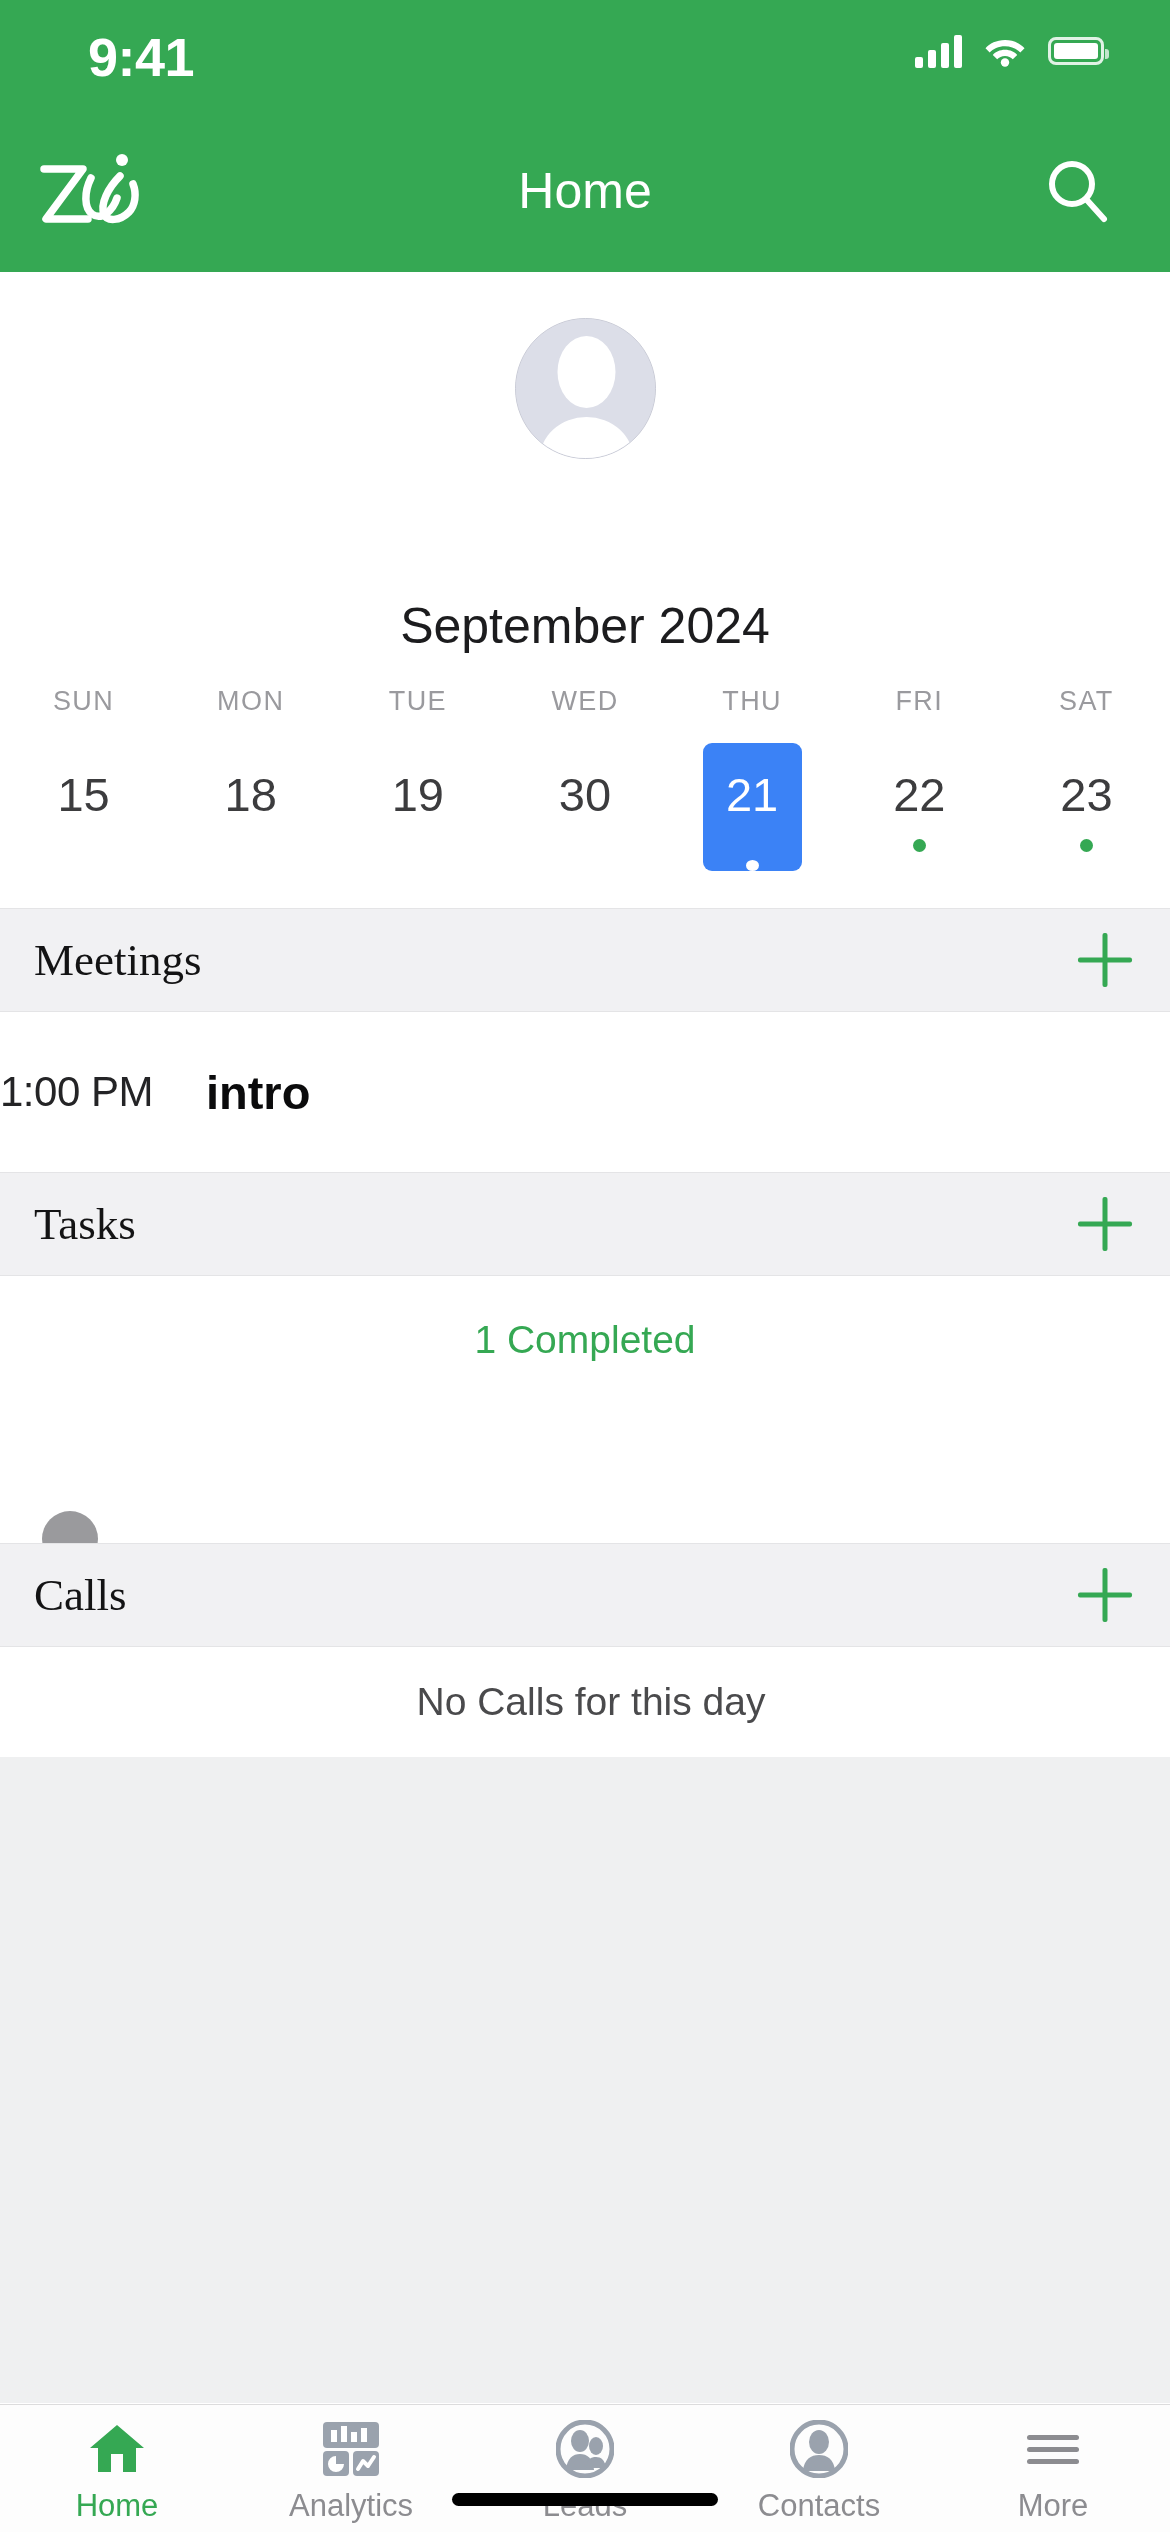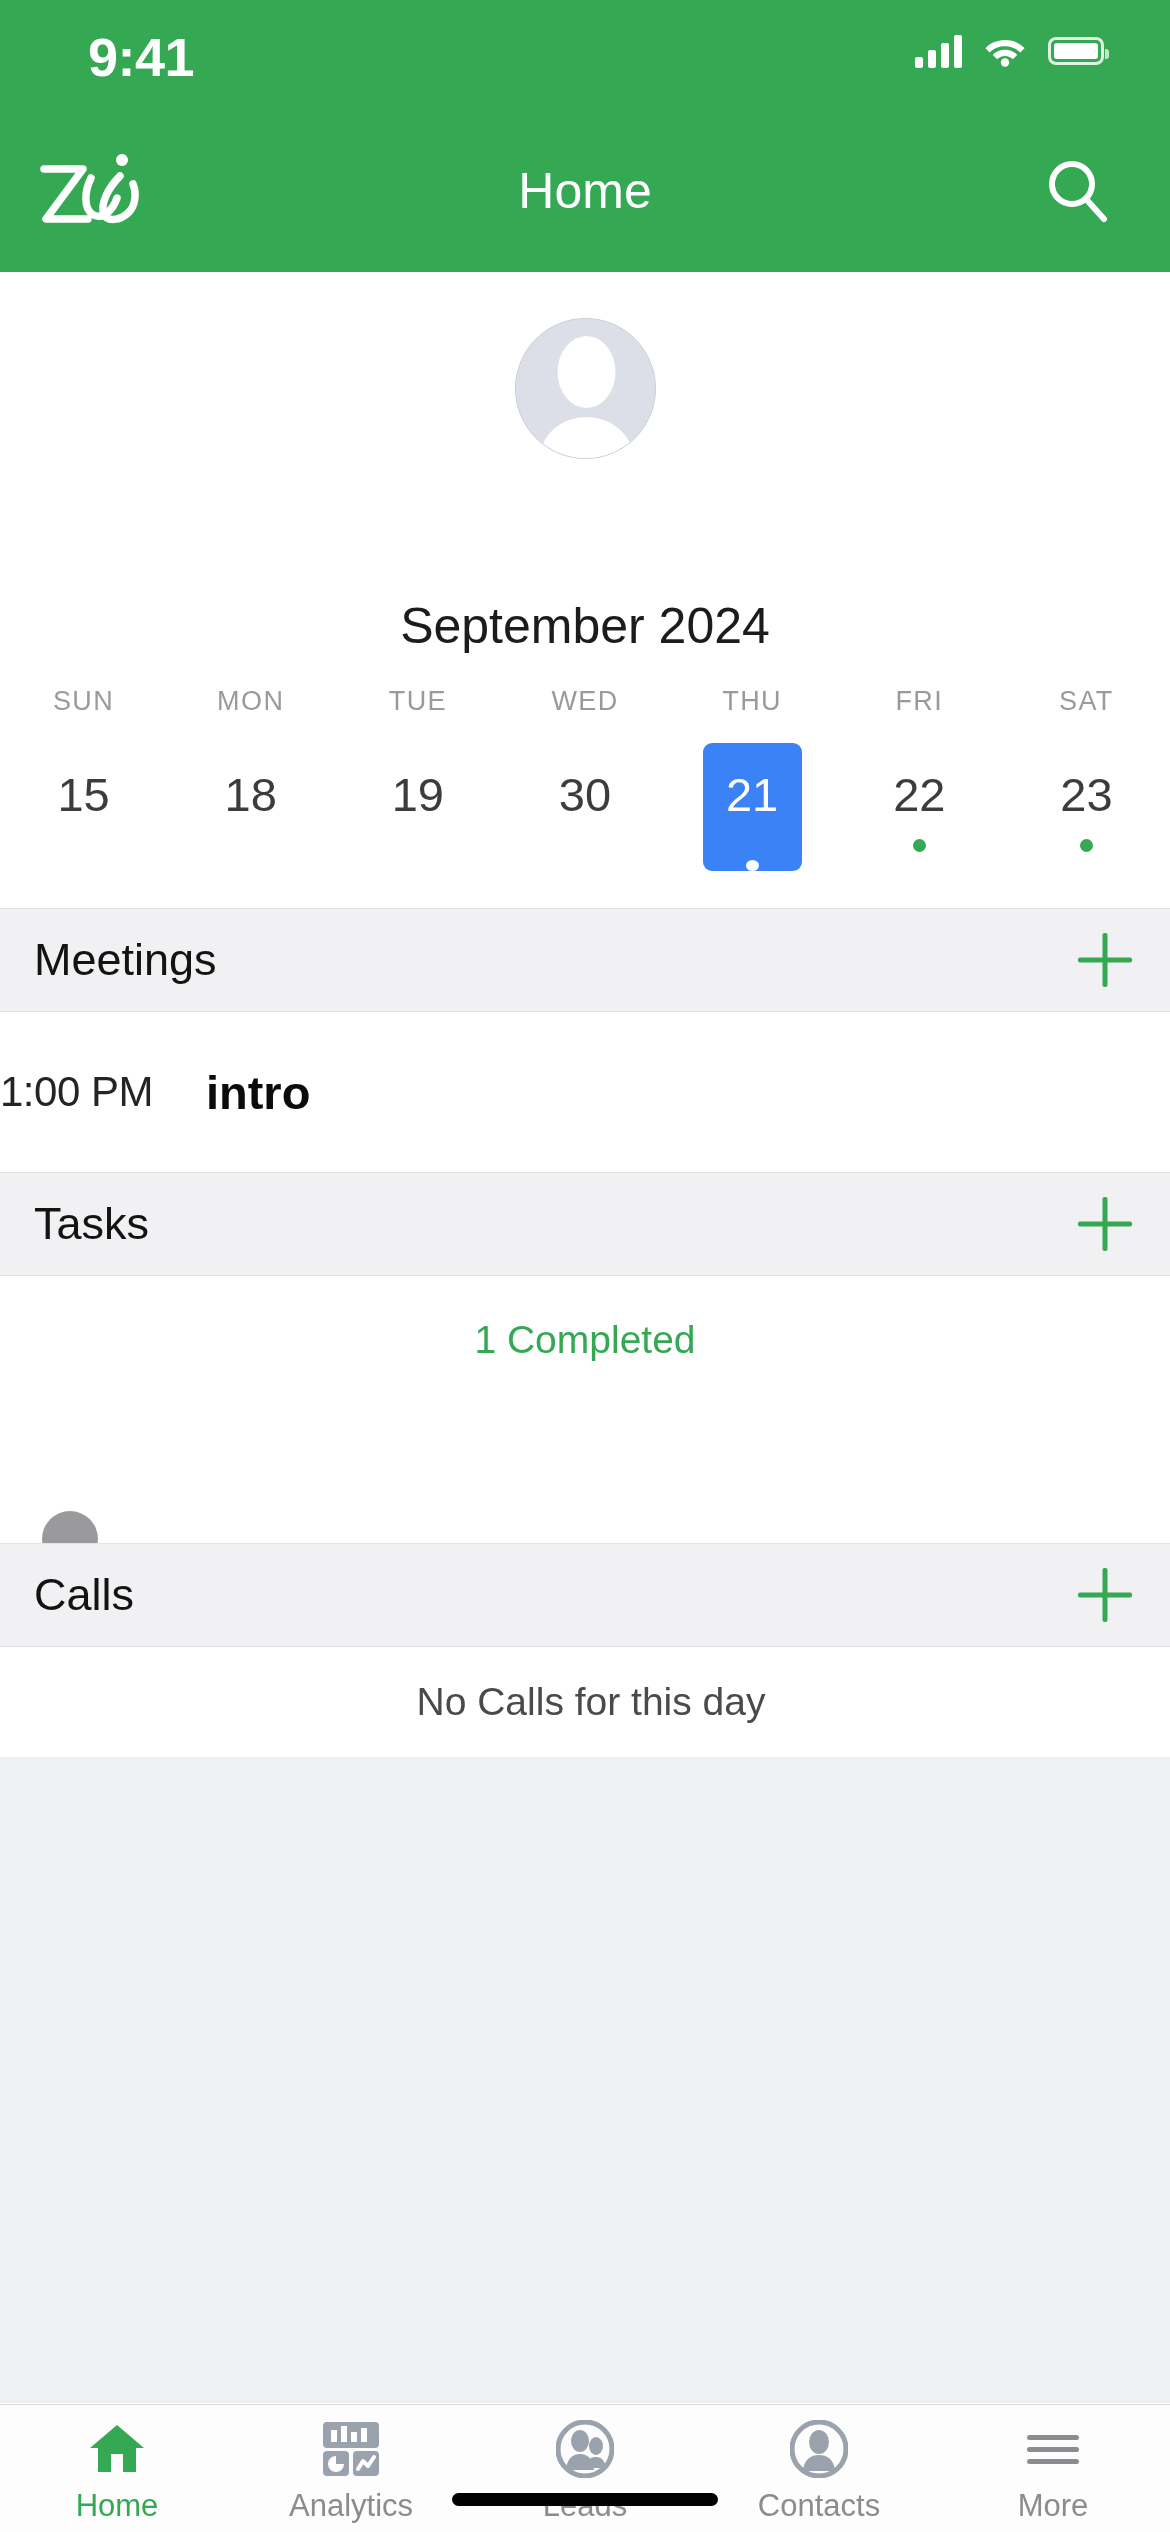--- a/index.html
+++ b/index.html
@@ -104,20 +104,21 @@
   .dot.white { background:#ffffff; }
   .dot.none { background:transparent; }
 
   
   .section-head {
     position:absolute; left:0; width:1170px; height:104px;
     background:#f1f1f3;
     border-top:1px solid #e4e4e6; border-bottom:1px solid #e4e4e6;
     display:flex; align-items:center; justify-content:space-between;
     padding:0 34px 0 34px;
+    font-family:Liberation Serif, serif;
   }
   .section-title { font-size:45px; color:#131314; font-weight:400; }
   .plus-btn {
     width:62px; height:62px; position:relative; cursor:pointer;
   }
   .plus-btn::before, .plus-btn::after {
     content:""; position:absolute; background:#35a853; border-radius:2px;
   }
   .plus-btn::before { left:50%; top:4px; width:5px; height:54px; transform:translateX(-50%); }
   .plus-btn::after { top:50%; left:4px; height:5px; width:54px; transform:translateY(-50%); }

